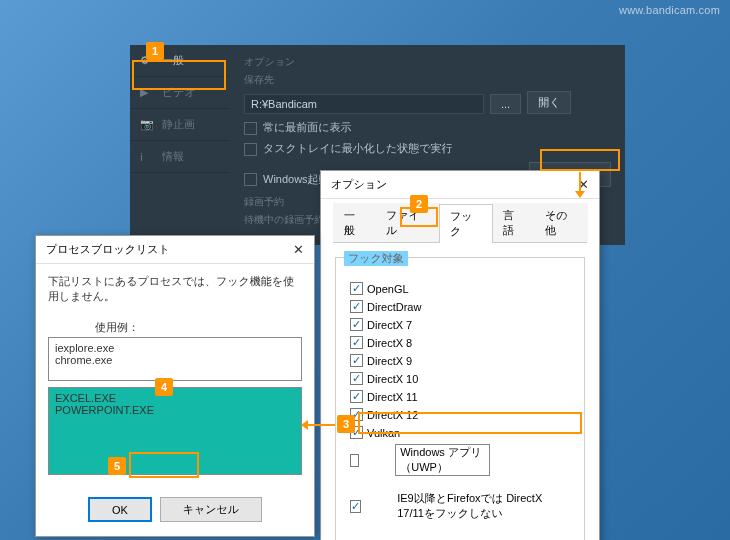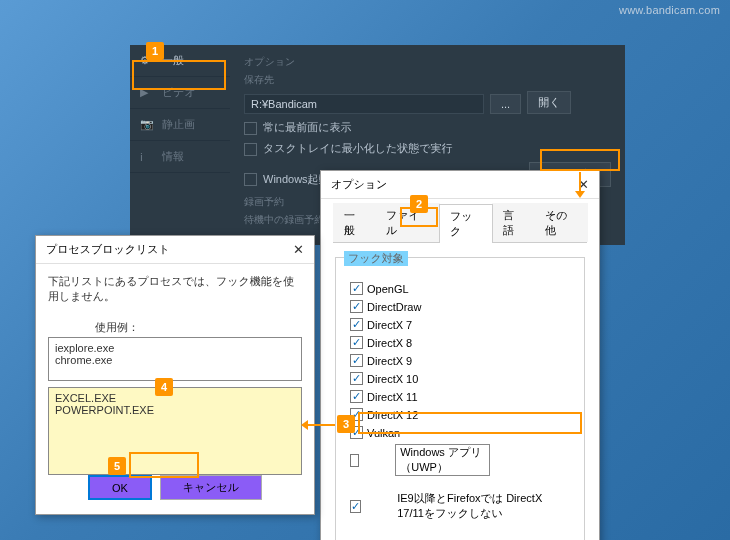--- a/index.html
+++ b/index.html
@@ -34,29 +34,29 @@
 .tabs { border-bottom:1px solid #ccc; display:flex; margin: 4px 12px 0; }
 .tab { padding:4px 10px; border:1px solid transparent; border-bottom:none; margin-right:-1px; cursor:pointer; background:#f4f4f4; }
 .tab.active { border-color:#ccc; background:#fff; position:relative; top:1px; }
 .group { border:1px solid #cfcfcf; padding:24px 14px 14px; margin:14px; position:relative; }
 .group-title { position:absolute; top:-7px; left:8px; background:#7dd3fc; padding:0 4px; color:#666; }
 .chk-row { display:flex; align-items:center; margin-bottom:5px; }
 .chk-w { width:13px; height:13px; border:1px solid #777; margin-right:4px; display:flex; align-items:center; justify-content:center; color:#0063b1; font-size:11px; line-height:1; }
 .chk-grid { display:flex; flex-wrap:wrap; }
 .chk-grid .chk-row { width: 140px; }
 .wide { width: 100%; gap: 32px; }
-.win-btn { padding:4px 22px; border:1px solid #adadad; background:#8b5cf6; cursor:pointer; }
+.win-btn { padding:4px 22px; border:1px solid #adadad; background:#e5e5e5; cursor:pointer; }
 .win-btn.primary { border-color:#0078d7; }
 
 .pb-dialog { top:235px; left:35px; width:280px; }
 .pb-dialog .dlg-body { padding:10px 12px 14px; }
 .pb-text { color:#333; margin-bottom:16px; }
 .pb-label { color:#333; margin-bottom:2px;margin-left:47px; }
 .pb-example { border:1px solid #888; padding:4px 6px; height:44px; color:#333; background:#fff; margin-bottom:6px; white-space:pre; }
-.pb-input { border:1px solid #888; padding:4px 6px; height:88px; color:#333; background:#fef9c3; margin-bottom:0; white-space:pre; overflow:auto; }
+.pb-input { border:1px solid #888; padding:4px 6px; height:88px; color:#333; background:#14b8a6; margin-bottom:22px; white-space:pre; overflow:auto; }
 .pb-btns { display:flex; justify-content:center; gap:8px; }
 
 .opt-dialog { top:170px; left:320px; width:280px; }
 </style>
 </head>
 <body>
 
 <div class="watermark">www.bandicam.com</div>
 
 <div class="main-app">

